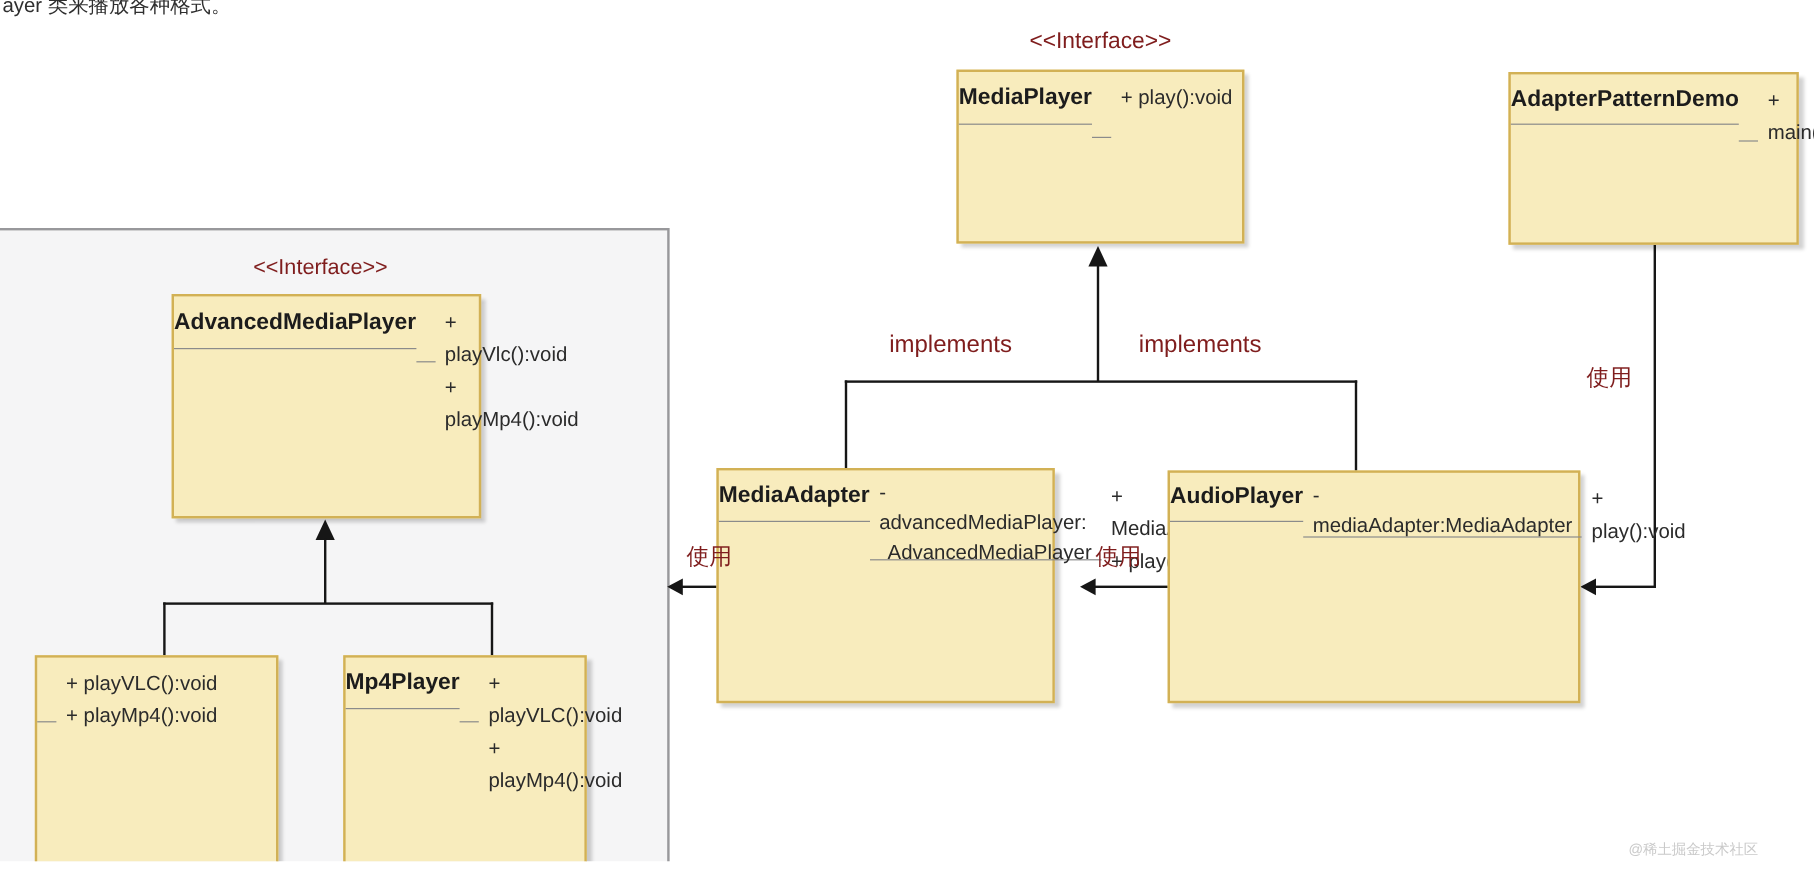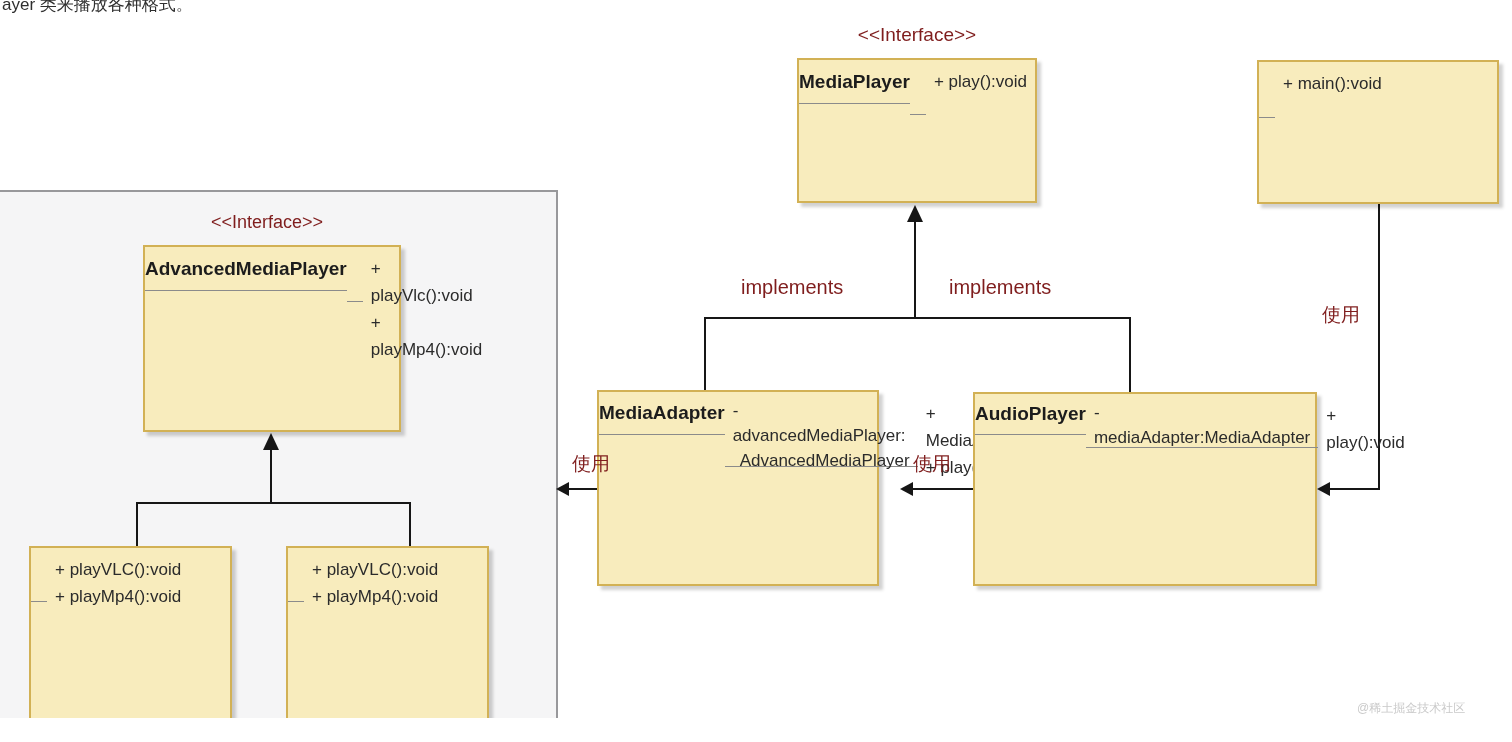--- a/index.html
+++ b/index.html
@@ -130,20 +130,21 @@
 
   <div class="uml-box box-media-player">
     <div class="uml-title">MediaPlayer</div>
     <div class="uml-attrs"></div>
     <div class="uml-methods">
       <div>+ play():void</div>
     </div>
   </div>
 
   <div class="uml-box box-adapter-demo">
+    <div class="uml-title">AdapterPatternDemo</div>
     <div class="uml-attrs"></div>
     <div class="uml-methods">
       <div>+ main():void</div>
     </div>
   </div>
 
   <div class="uml-box box-advanced-media-player">
     <div class="uml-title">AdvancedMediaPlayer</div>
     <div class="uml-attrs"></div>
     <div class="uml-methods">
@@ -154,20 +155,21 @@
 
   <div class="uml-box box-vlc-player">
     <div class="uml-attrs"></div>
     <div class="uml-methods">
       <div>+ playVLC():void</div>
       <div>+ playMp4():void</div>
     </div>
   </div>
 
   <div class="uml-box box-mp4-player">
+    <div class="uml-title">Mp4Player</div>
     <div class="uml-attrs"></div>
     <div class="uml-methods">
       <div>+ playVLC():void</div>
       <div>+ playMp4():void</div>
     </div>
   </div>
 
   <div class="uml-box box-media-adapter">
     <div class="uml-title">MediaAdapter</div>
     <div class="uml-attrs">

